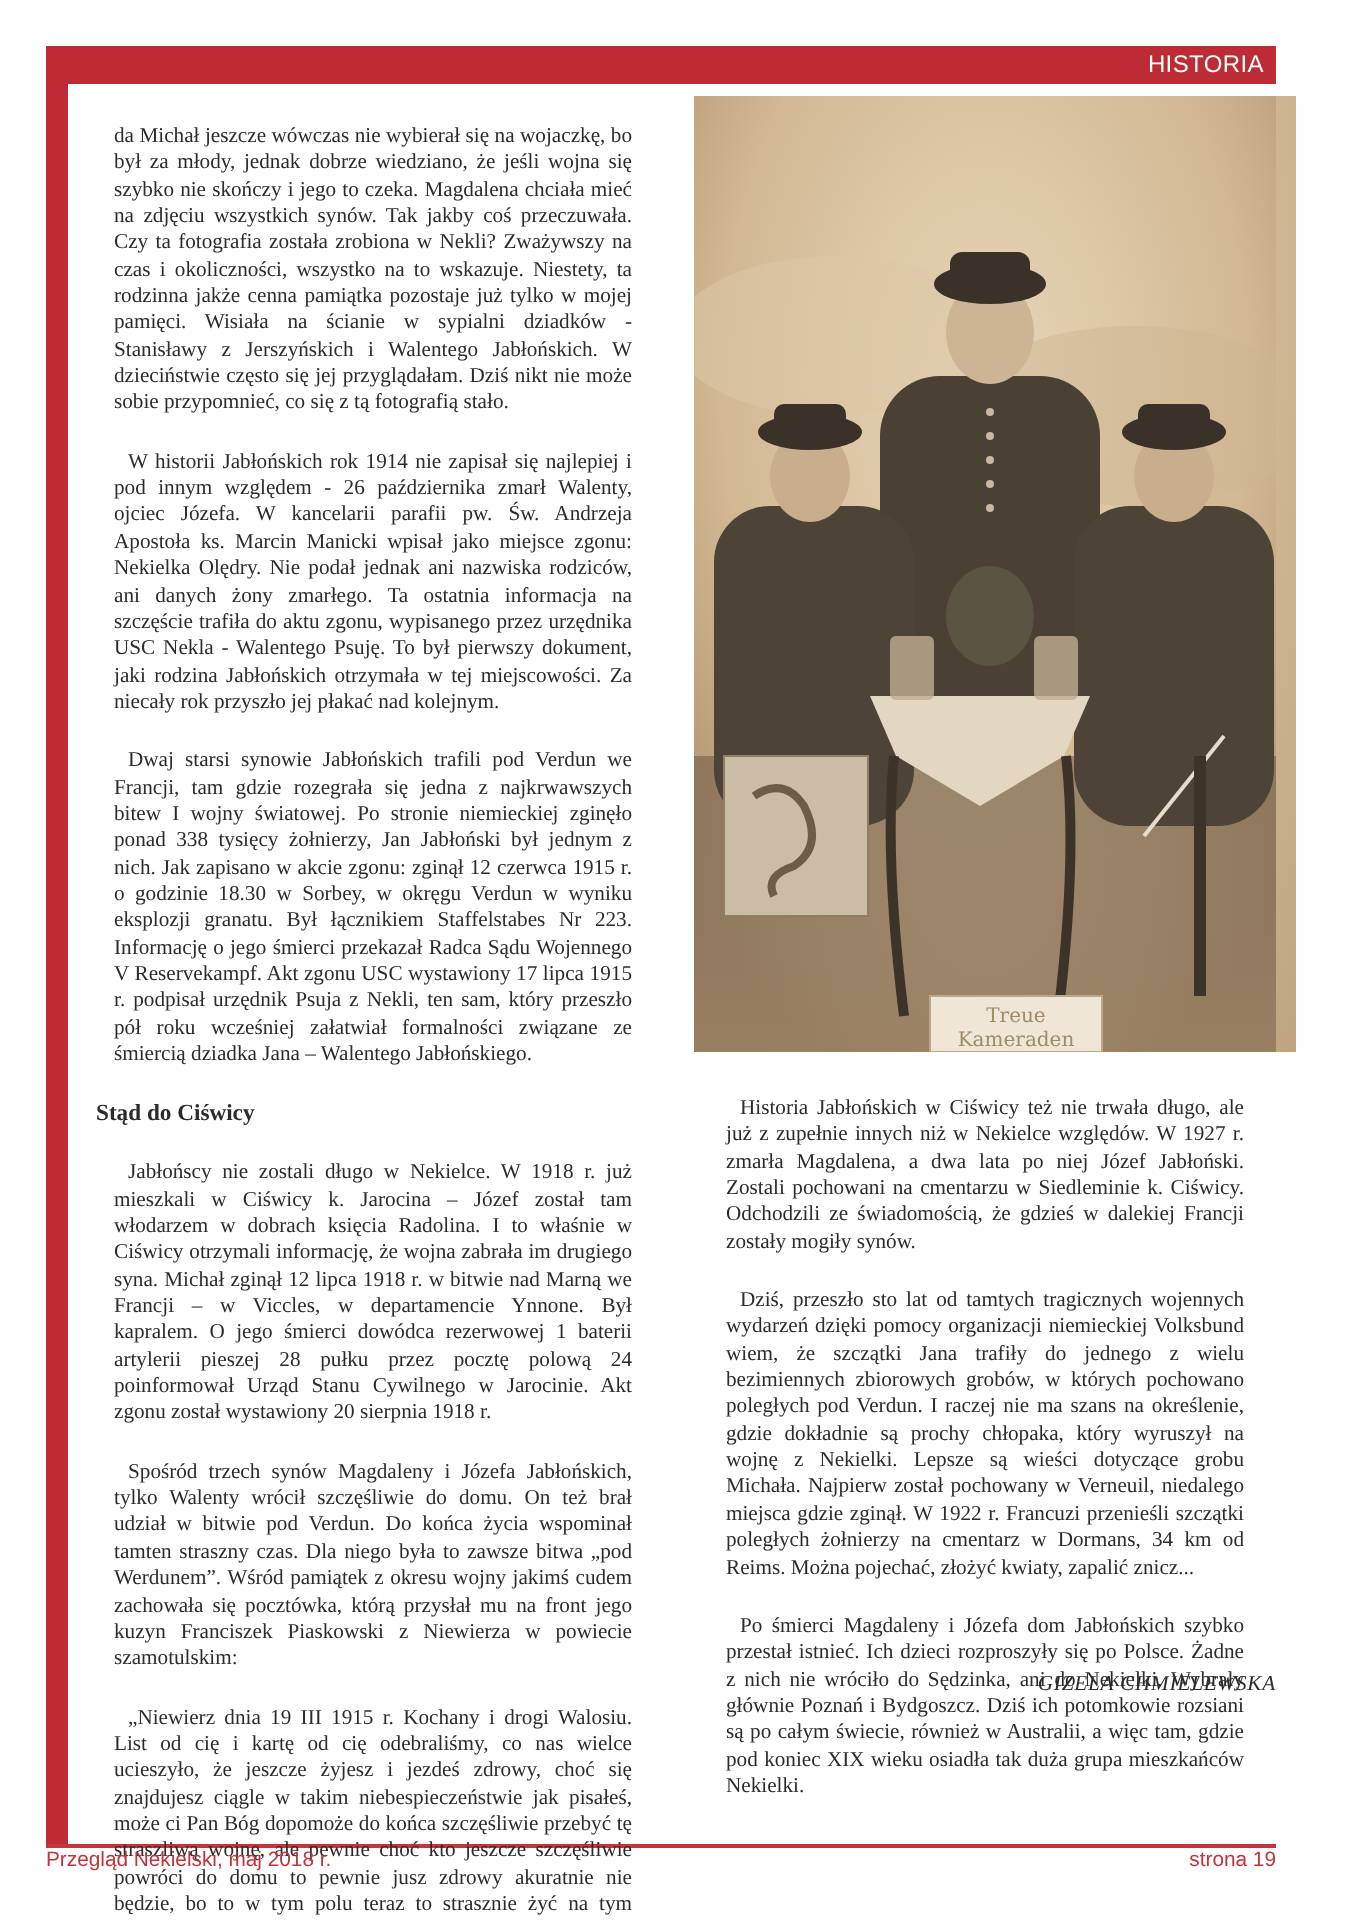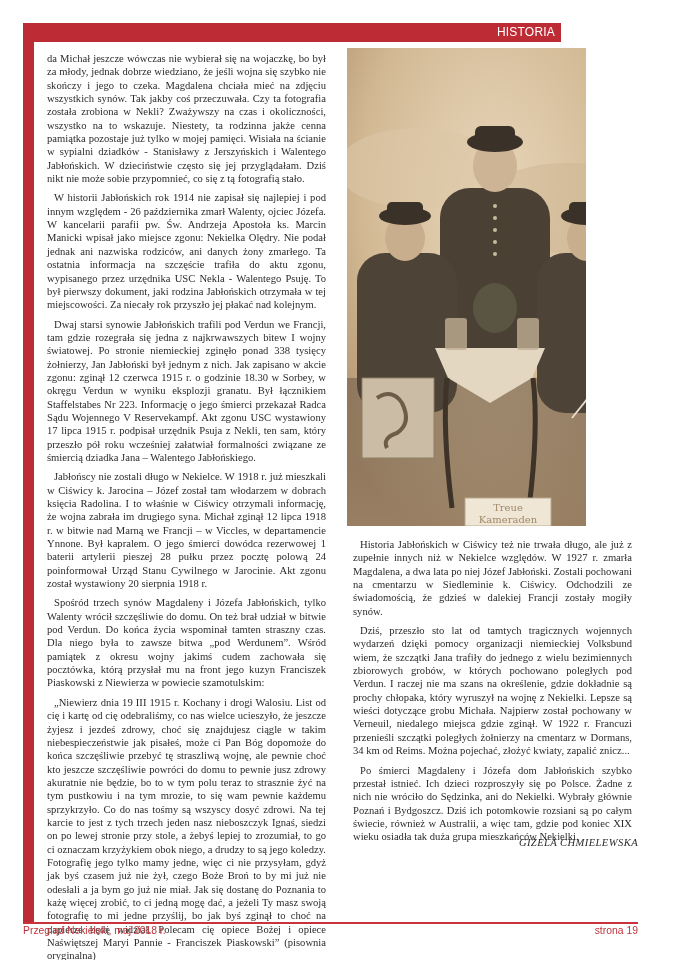--- a/index.html
+++ b/index.html
@@ -1,33 +1,33 @@
 <!DOCTYPE html>
 <html><head>
 <meta charset="utf-8">
 <style>
   html, body { margin: 0; padding: 0; background: #ffffff; }
   body { width: 679px; height: 960px; position: relative; overflow: hidden; font-family: "DejaVu Serif", serif; color: #2a2a2a; }
   .page { position: absolute; left: 0; top: 0; width: 679px; height: 960px; }
 
-  .header-band { position: absolute; left: 23px; top: 23px; width: 538px; height: 19px; background: #bd2b34; }
+  .header-band { position: absolute; left: 23px; top: 23px; width: 615px; height: 19px; background: #bd2b34; }
   .header-band .section { position: absolute; right: 6px; top: 1px; color: #ffffff; font-family: "Liberation Sans", sans-serif; font-size: 12px; letter-spacing: 0.2px; line-height: 17px; }
 
   .left-bar { position: absolute; left: 23px; top: 42px; width: 11px; height: 882px; background: #bd2b34; }
   .bottom-rule { position: absolute; left: 23px; top: 922px; width: 615px; height: 2px; background: #c9333b; }
 
   .col { position: absolute; font-family: "Liberation Serif", serif; font-size: 10.6px; line-height: 13.35px; color: #2b2b2b; text-align: justify; hyphens: manual; }
   .col-left { left: 41px; top: 46px; width: 291px; }
   .col-right { left: 347px; top: 532px; width: 291px; }
-  .col p { margin: 6px; text-indent: 7px; }
+  .col p { margin: 16px; text-indent: 7px; }
   .col p.noindent { text-indent: 0; }
   .col h3 { margin: 12px 0 0 7px; font-size: 11.6px; line-height: 14px; font-weight: bold; font-family: "Liberation Serif", serif; }
   .stars { text-align: center; margin-top: 14px; font-size: 9px; letter-spacing: 1px; }
 
-  .photo { position: absolute; left: 347px; top: 48px; width: 239px; height: 478px; overflow: hidden;
+  .photo { position: absolute; left: 347px; top: 48px; width: 301px; height: 478px; overflow: hidden;
            background: radial-gradient(ellipse at 50% 20%, #e6d3b6 0%, #d9c3a2 45%, #bfa47f 100%); }
   .caption { position: absolute; left: 343px; top: 533px; width: 300px; text-align: center; font-family: "Liberation Serif", serif; font-style: italic; font-size: 10.4px; line-height: 13px; color: #2b2b2b; }
 
   .signature { position: absolute; left: 347px; top: 836px; width: 291px; text-align: right; font-family: "Liberation Serif", serif; font-style: italic; font-size: 10.6px; line-height: 14px; color: #2b2b2b; }
   .signature .author { letter-spacing: 0.4px; }
 
   .footer-left { position: absolute; left: 23px; top: 925px; font-family: "Liberation Sans", sans-serif; font-size: 10.4px; color: #c0343c; }
   .footer-right { position: absolute; right: 41px; top: 925px; font-family: "Liberation Sans", sans-serif; font-size: 10.4px; color: #c0343c; }
 </style>
 </head>
@@ -39,20 +39,21 @@
     <span class="section">HISTORIA</span>
   </div>
 
   <div class="left-bar"></div>
   <div class="bottom-rule"></div>
 
   <div class="col col-left">
     <p class="noindent">da Michał jeszcze wówczas nie wybierał się na wojaczkę, bo był za młody, jednak dobrze wiedziano, że jeśli wojna się szybko nie skończy i jego to czeka. Magdalena chciała mieć na zdjęciu wszystkich synów. Tak jakby coś przeczuwała. Czy ta fotografia została zrobiona w Nekli? Zważywszy na czas i okoliczności, wszystko na to wskazuje. Niestety, ta rodzinna jakże cenna pamiątka pozostaje już tylko w mojej pamięci. Wisiała na ścianie w sypialni dziadków - Stanisławy z Jerszyńskich i Walentego Jabłońskich. W dzieciństwie często się jej przyglądałam. Dziś nikt nie może sobie przypomnieć, co się z tą fotografią stało.</p>
     <p>W historii Jabłońskich rok 1914 nie zapisał się najlepiej i pod innym względem - 26 października zmarł Walenty, ojciec Józefa. W kancelarii parafii pw. Św. Andrzeja Apostoła ks. Marcin Manicki wpisał jako miejsce zgonu: Nekielka Olędry. Nie podał jednak ani nazwiska rodziców, ani danych żony zmarłego. Ta ostatnia informacja na szczęście trafiła do aktu zgonu, wypisanego przez urzędnika USC Nekla - Walentego Psuję. To był pierwszy dokument, jaki rodzina Jabłońskich otrzymała w tej miejscowości. Za niecały rok przyszło jej płakać nad kolejnym.</p>
     <p>Dwaj starsi synowie Jabłońskich trafili pod Verdun we Francji, tam gdzie rozegrała się jedna z najkrwawszych bitew I wojny światowej. Po stronie niemieckiej zginęło ponad 338 tysięcy żołnierzy, Jan Jabłoński był jednym z nich. Jak zapisano w akcie zgonu: zginął 12 czerwca 1915 r. o godzinie 18.30 w Sorbey, w okręgu Verdun w wyniku eksplozji granatu. Był łącznikiem Staffelstabes Nr 223. Informację o jego śmierci przekazał Radca Sądu Wojennego V Reservekampf. Akt zgonu USC wystawiony 17 lipca 1915 r. podpisał urzędnik Psuja z Nekli, ten sam, który przeszło pół roku wcześniej załatwiał formalności związane ze śmiercią dziadka Jana – Walentego Jabłońskiego.</p>
+    <h3>Stąd do Ciświcy</h3>
     <p>Jabłońscy nie zostali długo w Nekielce. W 1918 r. już mieszkali w Ciświcy k. Jarocina – Józef został tam włodarzem w dobrach księcia Radolina. I to właśnie w Ciświcy otrzymali informację, że wojna zabrała im drugiego syna. Michał zginął 12 lipca 1918 r. w bitwie nad Marną we Francji – w Viccles, w departamencie Ynnone. Był kapralem. O jego śmierci dowódca rezerwowej 1 baterii artylerii pieszej 28 pułku przez pocztę polową 24 poinformował Urząd Stanu Cywilnego w Jarocinie. Akt zgonu został wystawiony 20 sierpnia 1918 r.</p>
     <p>Spośród trzech synów Magdaleny i Józefa Jabłońskich, tylko Walenty wrócił szczęśliwie do domu. On też brał udział w bitwie pod Verdun. Do końca życia wspominał tamten straszny czas. Dla niego była to zawsze bitwa „pod Werdunem”. Wśród pamiątek z okresu wojny jakimś cudem zachowała się pocztówka, którą przysłał mu na front jego kuzyn Franciszek Piaskowski z Niewierza w powiecie szamotulskim:</p>
     <p>„Niewierz dnia 19 III 1915 r. Kochany i drogi Walosiu. List od cię i kartę od cię odebraliśmy, co nas wielce ucieszyło, że jeszcze żyjesz i jezdeś zdrowy, choć się znajdujesz ciągle w takim niebespieczeństwie jak pisałeś, może ci Pan Bóg dopomoże do końca szczęśliwie przebyć tę straszliwą wojnę, ale pewnie choć kto jeszcze szczęśliwie powróci do domu to pewnie jusz zdrowy akuratnie nie będzie, bo to w tym polu teraz to strasznie żyć na tym pustkowiu i na tym mrozie, to się wam pewnie każdemu sprzykrzyło. Co do nas tośmy są wszyscy dosyć zdrowi. Na tej karcie to jest z tych trzech jeden nasz nieboszczyk Ignaś, siedzi on po lewej stronie przy stole, a żebyś lepiej to zrozumiał, to go ci oznaczam krzyżykiem obok niego, a drudzy to są jego koledzy. Fotografię jego tylko mamy jedne, więc ci nie przysyłam, gdyż jak byś czasem już nie żył, czego Boże Broń to by mi już nie odesłali a ja bym go już nie miał. Jak się dostanę do Poznania to każę więcej zrobić, to ci jedną mogę dać, a jeżeli Ty masz swoją fotografię to mi jedne przyślij, bo jak byś zginął to choć na papierze będę widział. Polecam cię opiece Bożej i opiece Naświętszej Maryi Pannie - Franciszek Piaskowski” (pisownia oryginalna)</p>
     <div class="stars">***</div>
   </div>
 
   <div class="photo">
     <svg width="291" height="478" viewBox="0 0 291 478">
       <defs>
         <radialGradient id="bg" cx="50%" cy="30%" r="75%">

